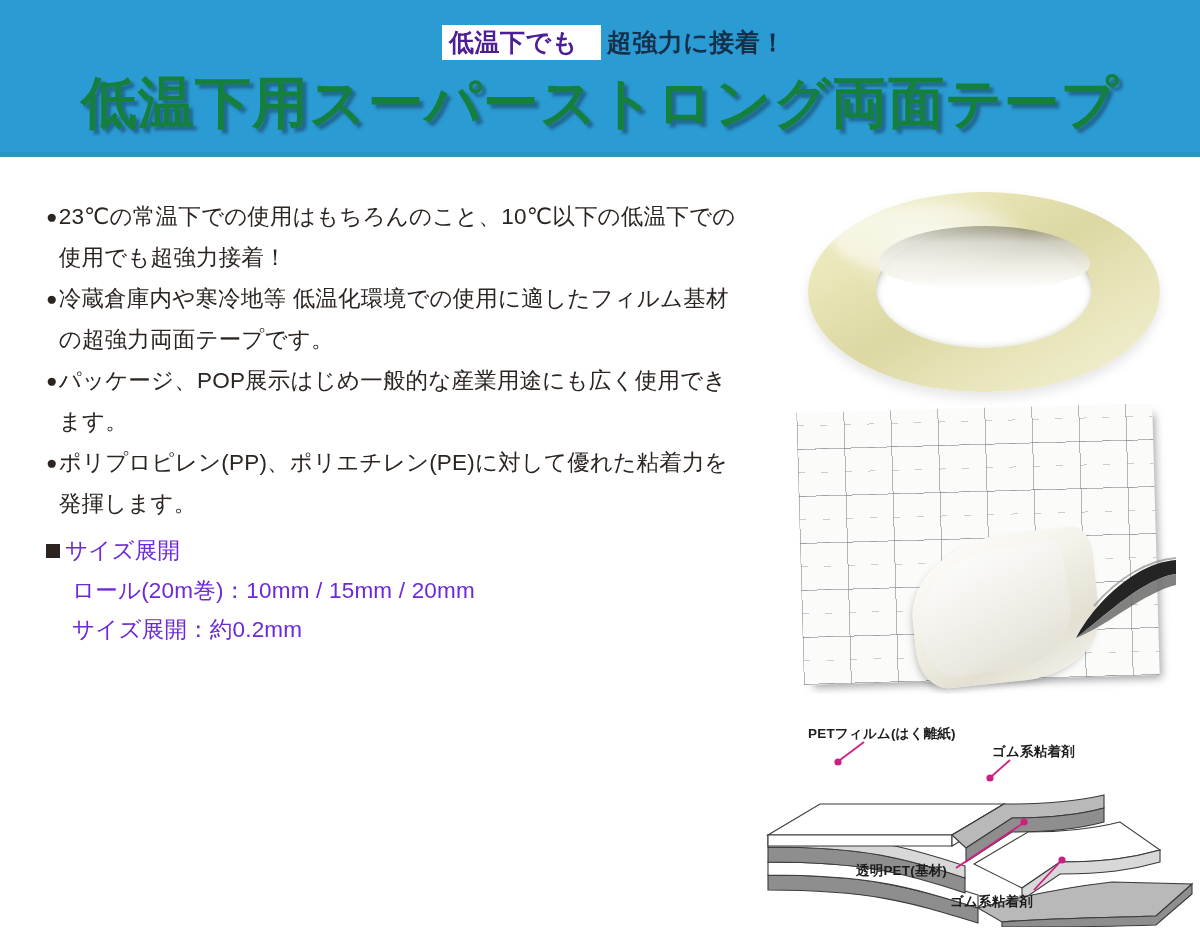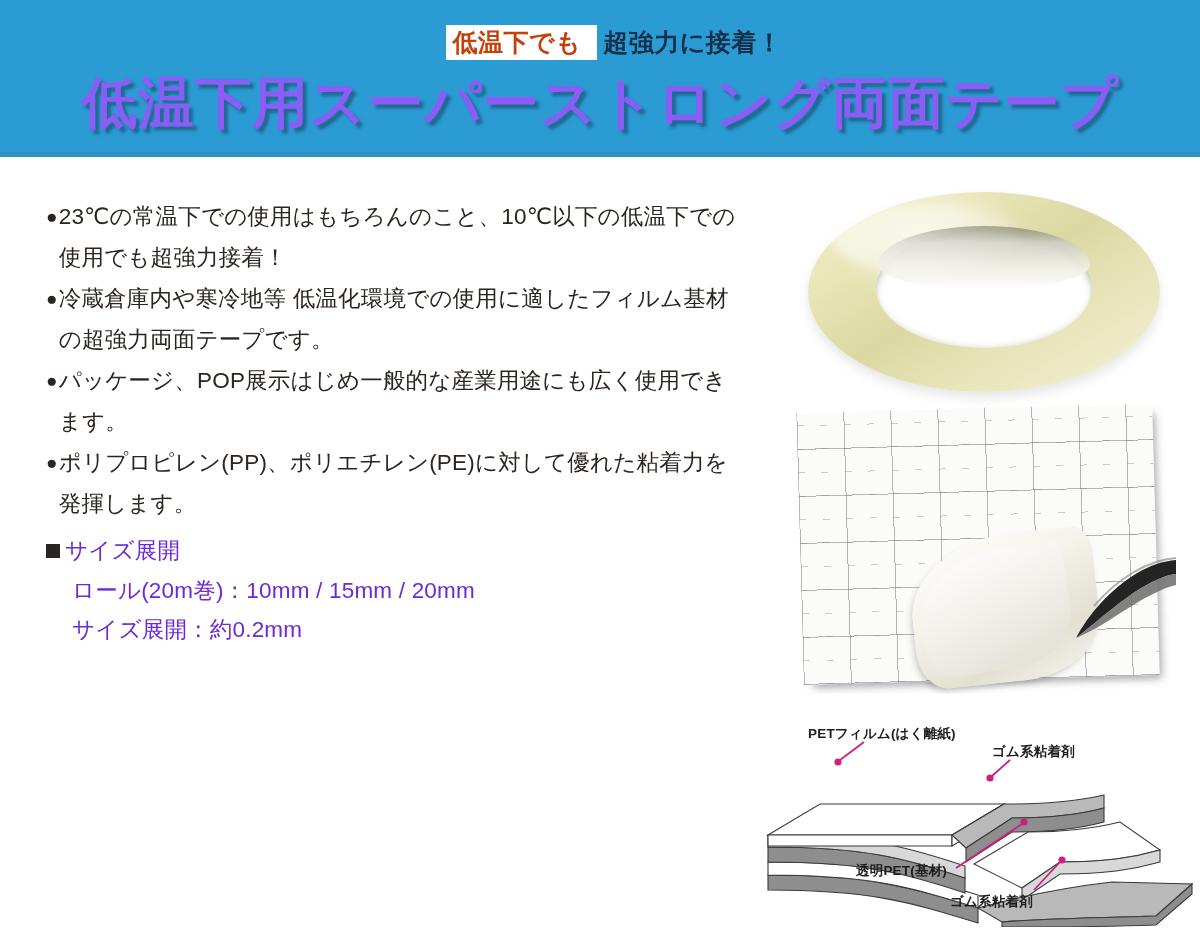--- a/index.html
+++ b/index.html
@@ -44,41 +44,41 @@
     width: 1200px;
     text-align: center;
     white-space: nowrap;
     font-size: 25px;
     line-height: 34px;
     font-weight: bold;
     letter-spacing: 0.5px;
   }
   .tagline-hl {
     background: #ffffff;
-    color: #c2410c;
-    padding: 3px 16px 4px 7px;
+    color: #4c1d95;
+    padding: 3px 23px 4px 7px;
     margin-left: 28px;
   }
   .tagline-rest {
     color: #14304a;
     padding-left: 6px;
     margin-top: 16px;
   }
 
   .main-title {
     position: absolute;
     left: 0;
     top: 66px;
     width: 1200px;
     text-align: center;
     white-space: nowrap;
     font-size: 56px;
     line-height: 74px;
     font-weight: bold;
-    color: #8b5cf6;
+    color: #15803d;
     letter-spacing: 1px;
     text-shadow: 4px 4px 3px rgba(20,45,65,0.45);
   }
 
   
   .bullets {
     position: absolute;
     left: 46px;
     top: 196px;
     width: 690px;

